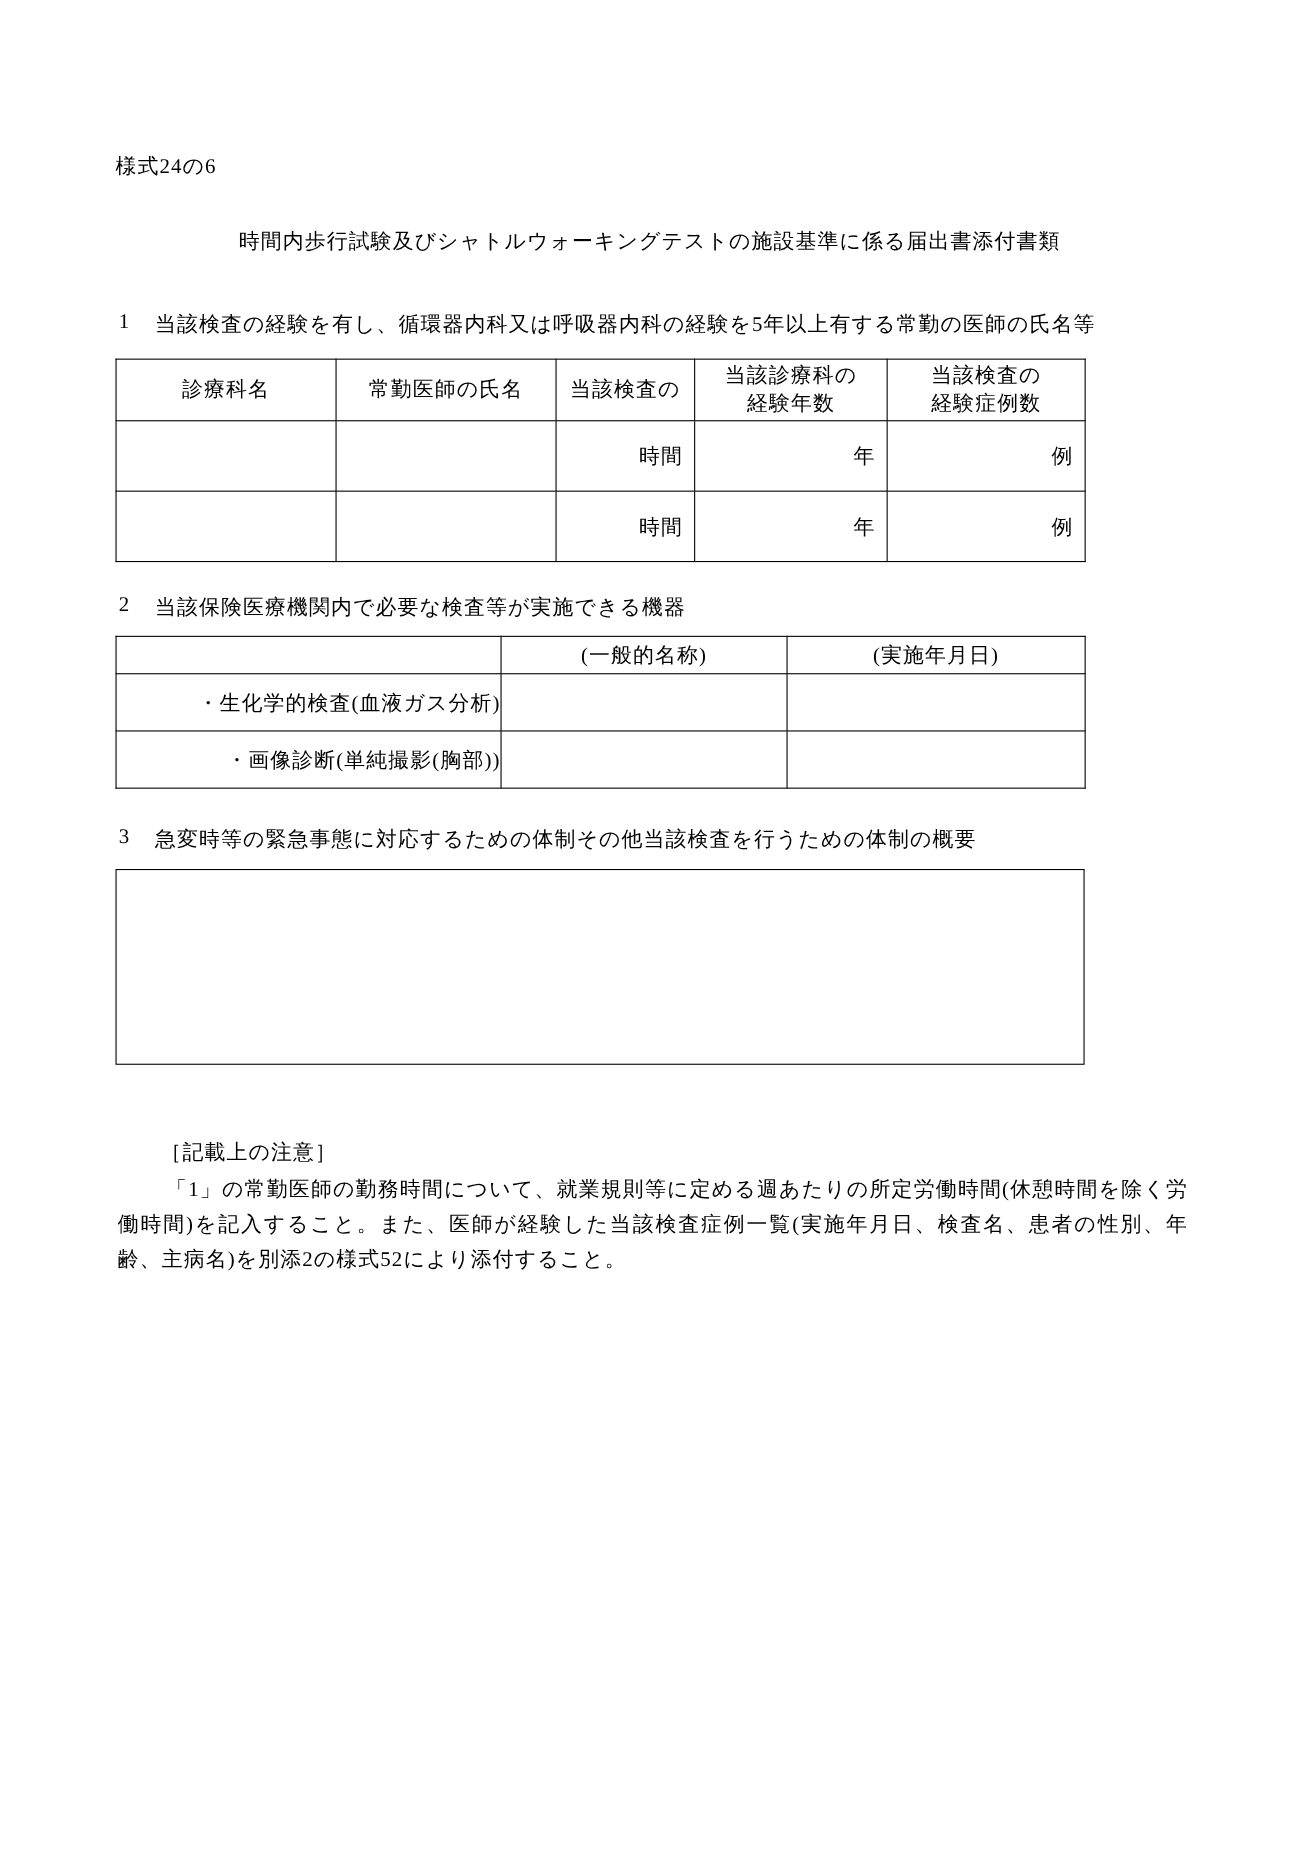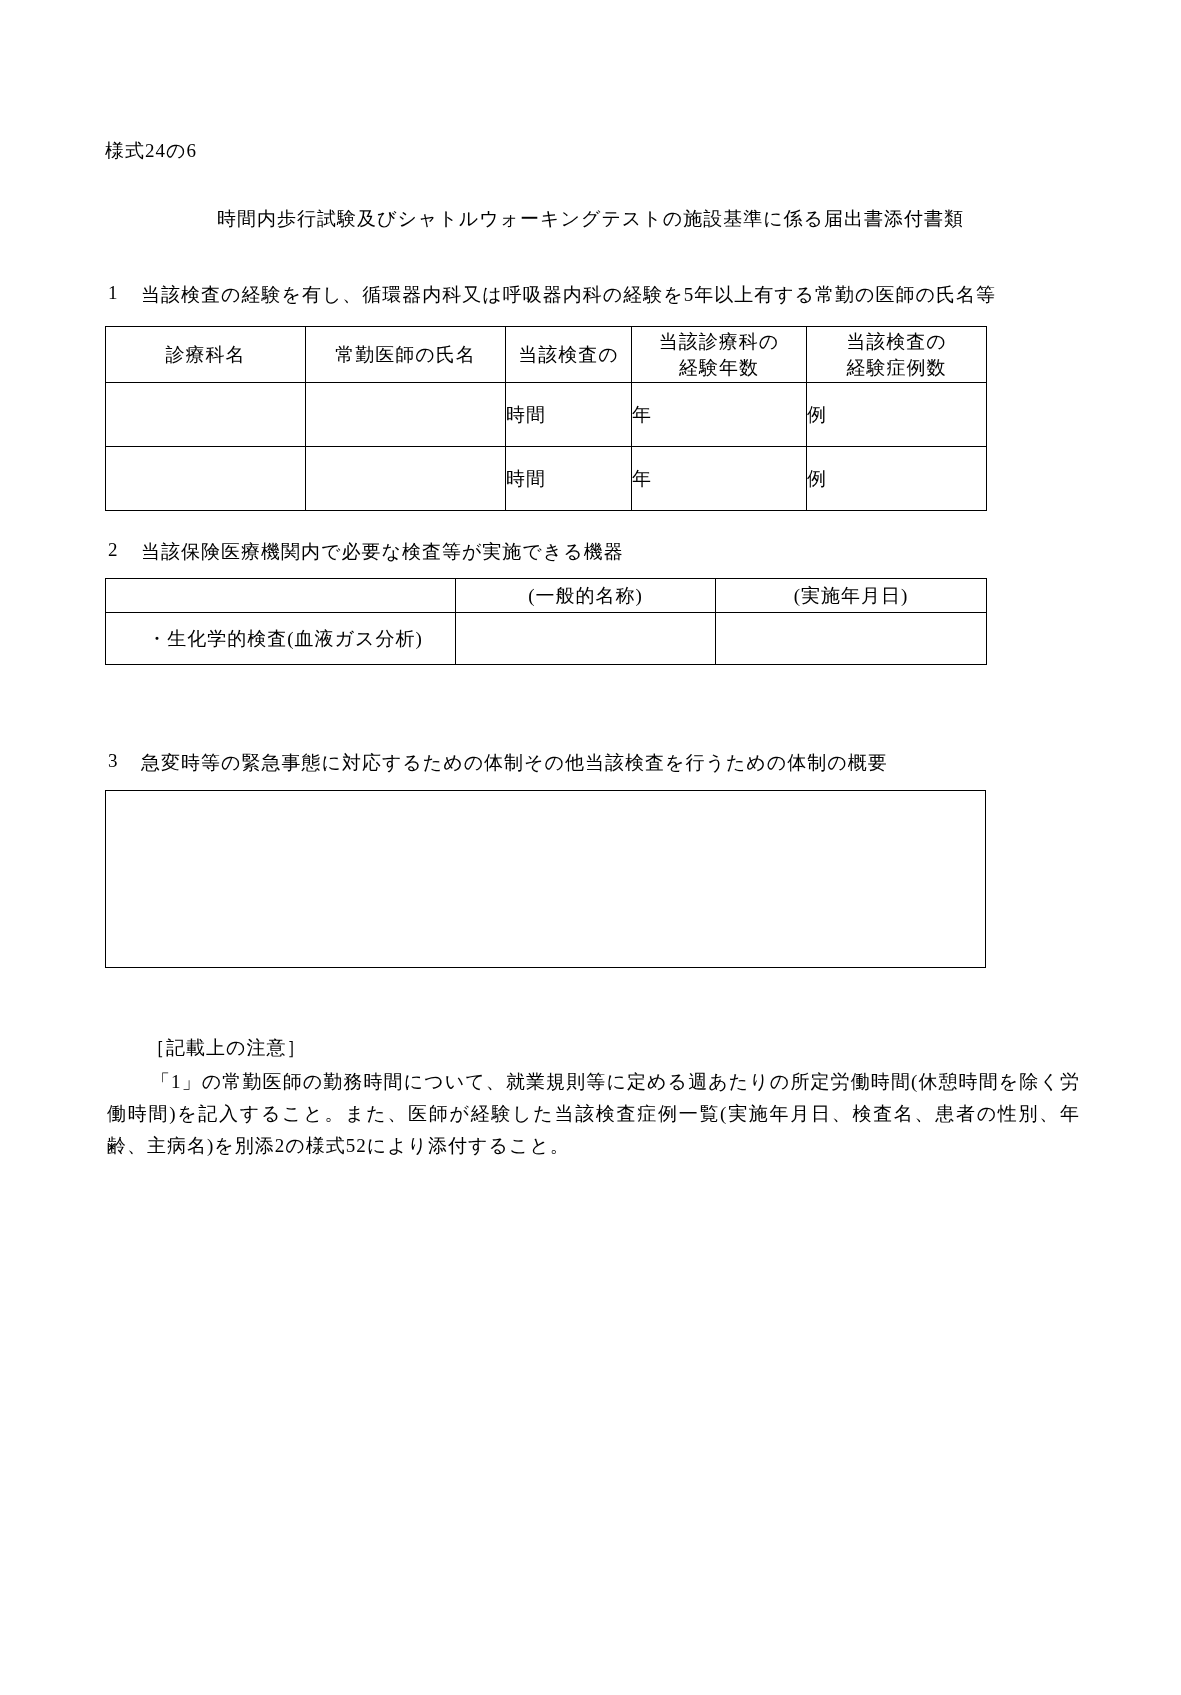--- a/index.html
+++ b/index.html
@@ -54,25 +54,25 @@
     }
     #table1 { left: 105px; top: 326px; width: 881px; }
     #table1 th {
       height: 56px;
       text-align: center;
       vertical-align: middle;
       white-space: pre-line;
       line-height: 1.35;
     }
     #table1 td { height: 64px; vertical-align: middle; }
-    td.unit { text-align: left; padding-right: 10px; }
+    td.unit { text-align: right; padding-right: 10px; }
     #table2 { left: 105px; top: 578px; width: 881px; }
     #table2 th { height: 34px; text-align: center; vertical-align: middle; }
     #table2 td { height: 52px; vertical-align: middle; }
-    td.label-cell { padding-left: 9px; text-align: center; }
+    td.label-cell { padding-left: 9px; text-align: right; }
     .free-box {
       position: absolute;
       left: 105px;
       top: 790px;
       width: 881px;
       height: 178px;
       border: 1px solid #000000;
     }
     .notes-heading {
       position: absolute;
@@ -160,20 +160,25 @@
         <th>(一般的名称)</th>
         <th>(実施年月日)</th>
       </tr>
     </thead>
     <tbody>
       <tr>
         <td class="label-cell">・生化学的検査(血液ガス分析)</td>
         <td></td>
         <td></td>
       </tr>
+      <tr>
+        <td class="label-cell">・画像診断(単純撮影(胸部))</td>
+        <td></td>
+        <td></td>
+      </tr>
     </tbody>
   </table>
 
   <div class="section-heading" id="sec3-heading">
     <span class="sec-num">3</span>
     <span class="sec-text">急変時等の緊急事態に対応するための体制その他当該検査を行うための体制の概要</span>
   </div>
 
   <div class="free-box"></div>
 

